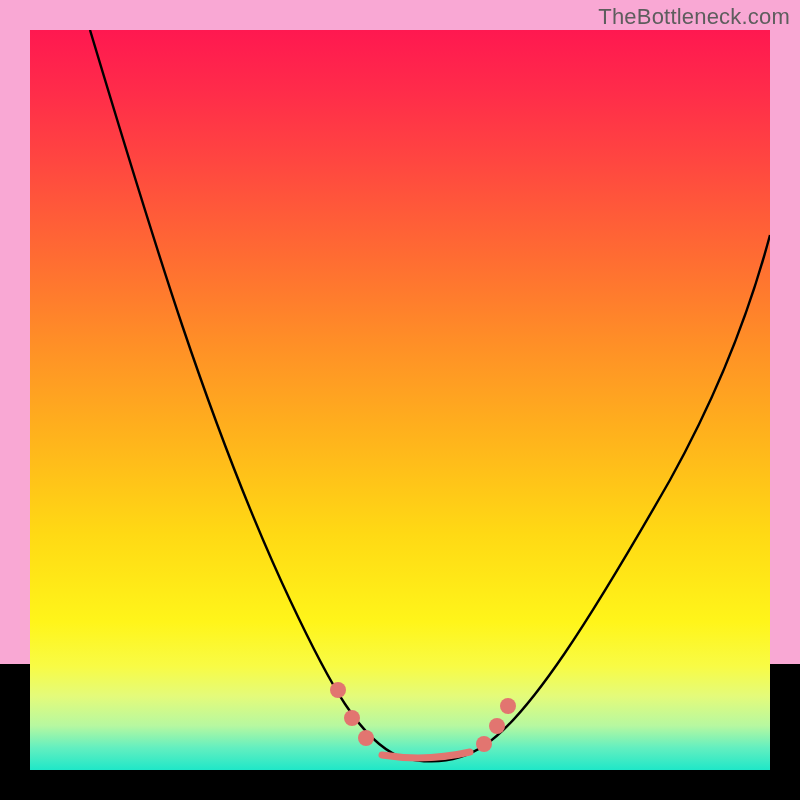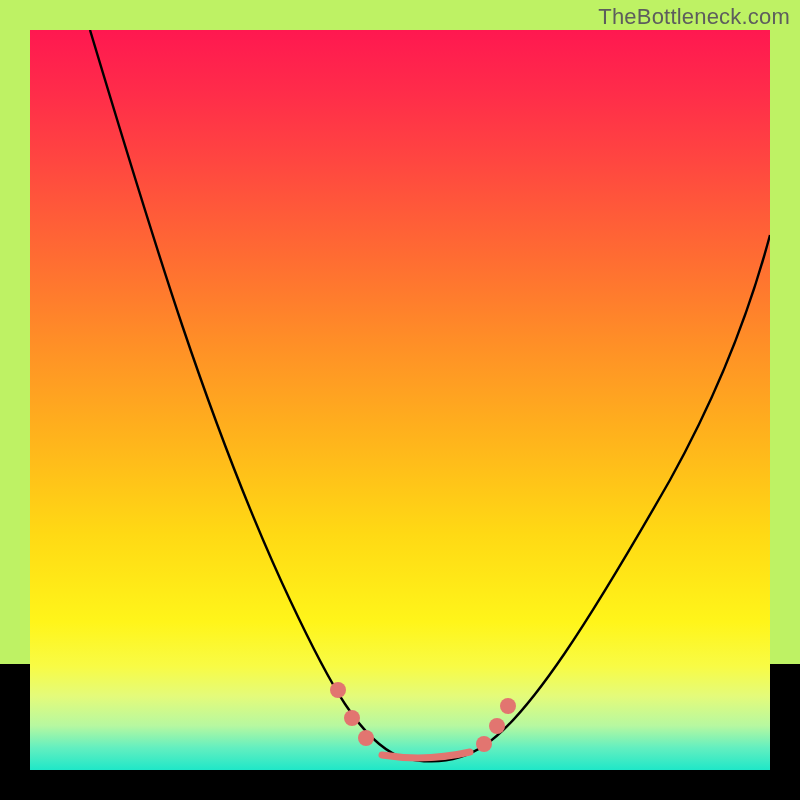--- a/index.html
+++ b/index.html
@@ -8,21 +8,21 @@
     width: 800px;
     height: 800px;
     overflow: hidden;
     background: #000;
     font-family: Arial, Helvetica, sans-serif;
   }
   .frame {
     position: absolute;
     top: 0; left: 0;
     width: 800px; height: 664px;
-    background: #bef264;
+    background: #f9a8d4;
     text-align: center;
   }
   .plot-area {
     position: absolute;
     top: 30px;
     left: 30px;
     width: 740px;
     height: 740px;
     overflow: hidden;
   }

